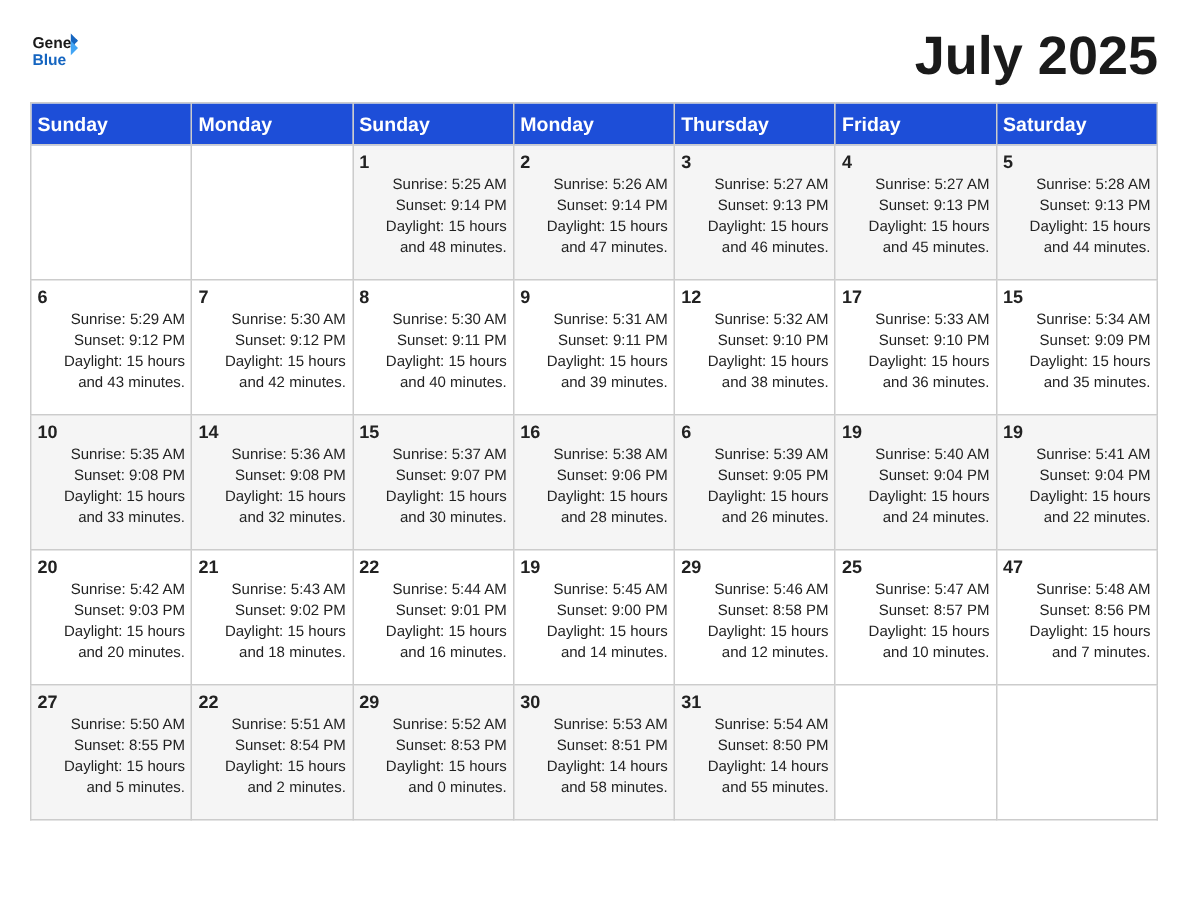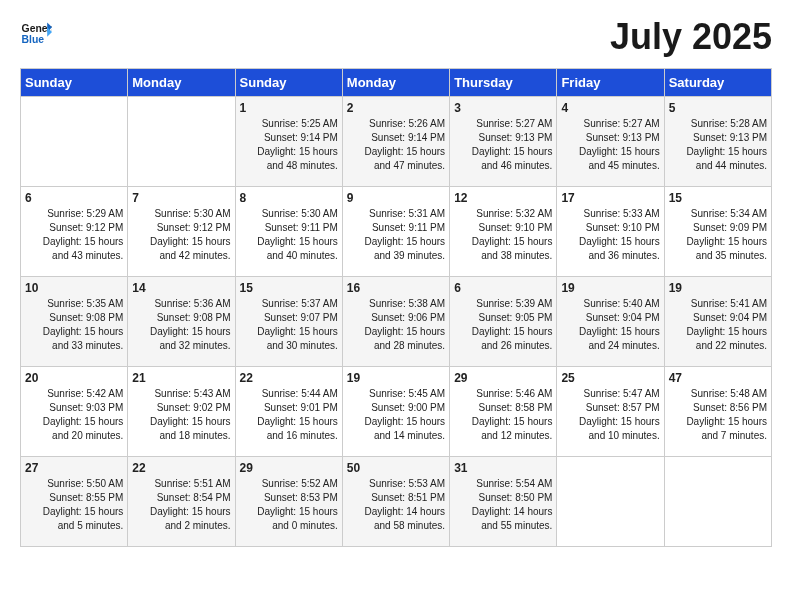--- a/index.html
+++ b/index.html
@@ -235,21 +235,21 @@
         </td>
         <td>
           <span class="day-num">22</span>
           <div class="day-info">Sunrise: 5:51 AM<br>Sunset: 8:54 PM<br>Daylight: 15 hours and 2 minutes.</div>
         </td>
         <td>
           <span class="day-num">29</span>
           <div class="day-info">Sunrise: 5:52 AM<br>Sunset: 8:53 PM<br>Daylight: 15 hours and 0 minutes.</div>
         </td>
         <td>
-          <span class="day-num">50</span>
+          <span class="day-num">30</span>
           <div class="day-info">Sunrise: 5:53 AM<br>Sunset: 8:51 PM<br>Daylight: 14 hours and 58 minutes.</div>
         </td>
         <td>
           <span class="day-num">31</span>
           <div class="day-info">Sunrise: 5:54 AM<br>Sunset: 8:50 PM<br>Daylight: 14 hours and 55 minutes.</div>
         </td>
         <td class="empty-cell"></td>
         <td class="empty-cell"></td>
       </tr>
     </tbody>

